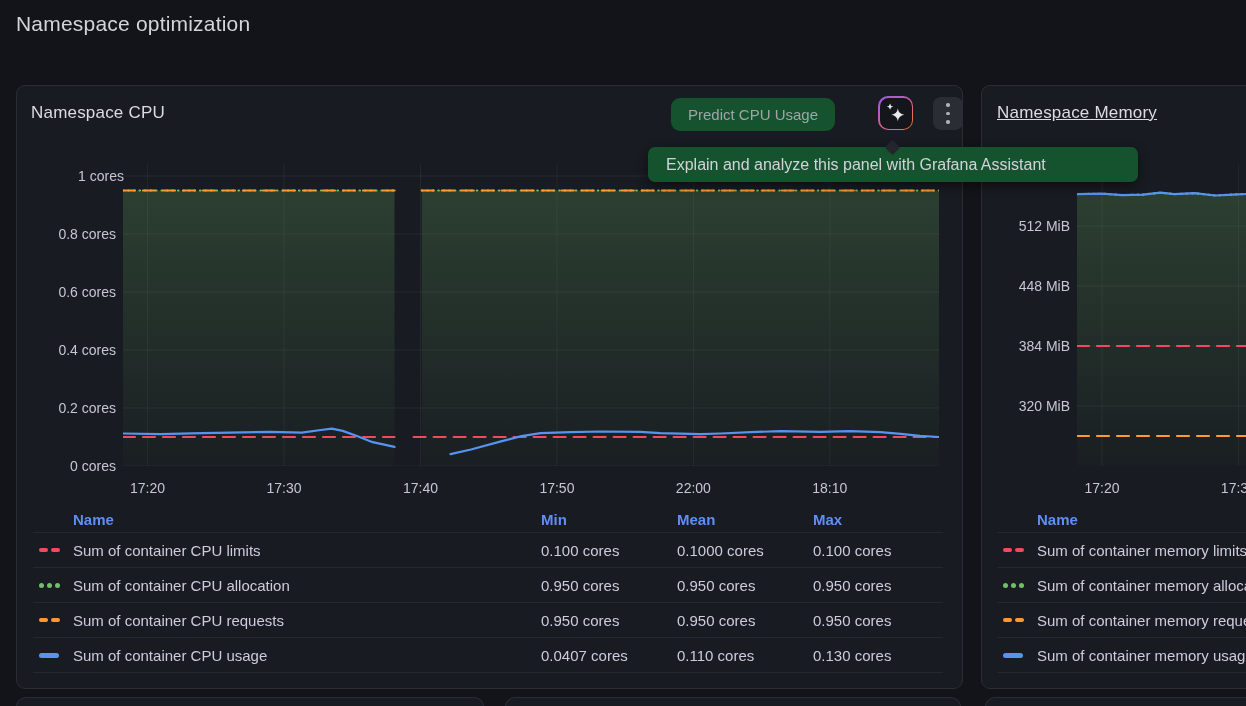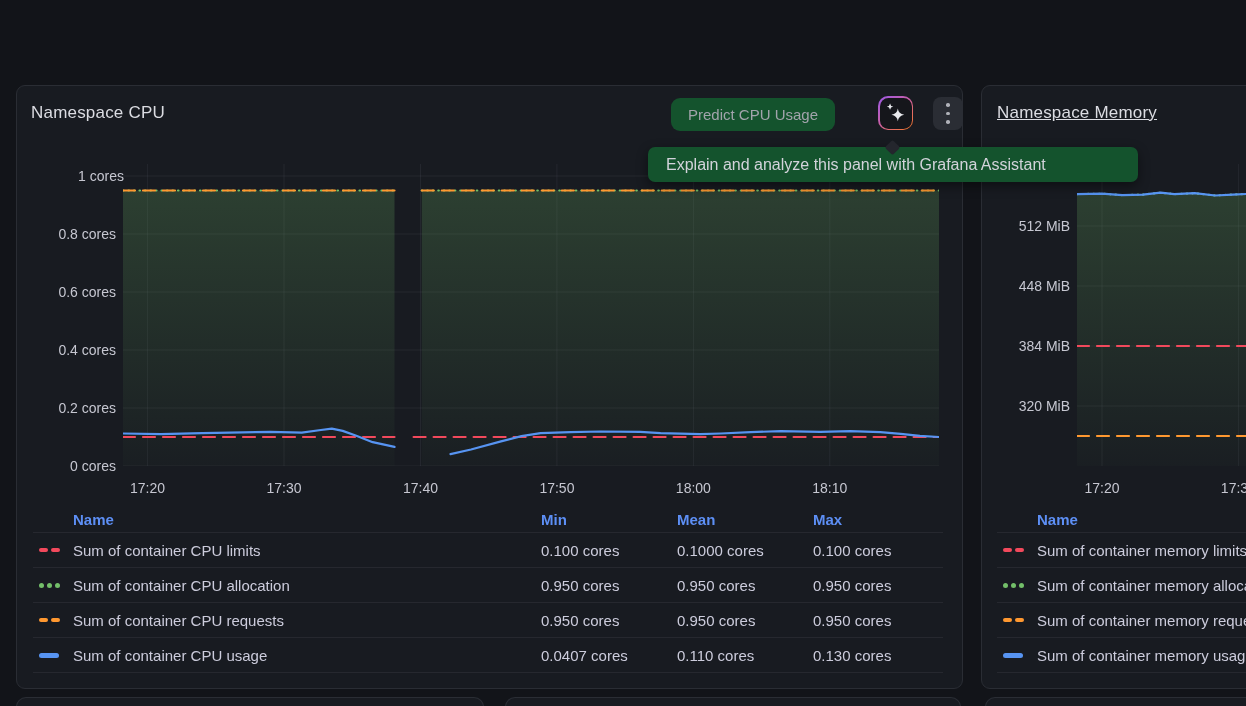--- a/index.html
+++ b/index.html
@@ -45,20 +45,21 @@
   .sliver{position:absolute;top:697px;height:12px;background:#181B21;border:1px solid #2A2D34;border-bottom:none;border-radius:10px 10px 0 0;}
   #sliver-1{left:16px;width:468px;}
   #sliver-2{left:505px;width:456px;}
   #sliver-3{left:985px;width:330px;}
   svg{display:block;}
 </style>
 </head>
 <body>
 
 <div class="stage">
+  <div class="page-title">Namespace optimization</div>
 
   <section class="panel cpu">
     <h2 class="ptitle">Namespace CPU</h2>
     <button class="predict">Predict CPU Usage</button>
     <button class="sparkle">
       <span class="in">
         <svg width="35" height="34" viewBox="0 0 35 34">
           <path d="M19.5 12 Q20.2 17.8 26.5 19 Q20.2 20.2 19.5 26 Q18.8 20.2 12.5 19 Q18.8 17.8 19.5 12 Z" fill="#E9EAEE"></path>
           <path d="M11 6.5 Q11.4 9.6 14.5 10 Q11.4 10.4 11 13.5 Q10.6 10.4 7.5 10 Q10.6 9.6 11 6.5 Z" fill="#E9EAEE"></path>
         </svg>
@@ -163,21 +164,21 @@
   <div class="ax ax-y" style="left: 19px; top: 372px;">0 cores</div>
       <div class="ax ax-y" style="left: 19px; top: 314.001px;">0.2 cores</div>
       <div class="ax ax-y" style="left: 19px; top: 256.002px;">0.4 cores</div>
       <div class="ax ax-y" style="left: 19px; top: 198.003px;">0.6 cores</div>
       <div class="ax ax-y" style="left: 19px; top: 140.005px;">0.8 cores</div>
       <div class="ax ax-y" style="left: 27px; top: 82.0058px;">1 cores</div>
       <div class="ax ax-x" style="left: 105.562px; top: 394px;">17:20</div>
       <div class="ax ax-x" style="left: 242.017px; top: 394px;">17:30</div>
       <div class="ax ax-x" style="left: 378.472px; top: 394px;">17:40</div>
       <div class="ax ax-x" style="left: 514.926px; top: 394px;">17:50</div>
-      <div class="ax ax-x" style="left: 651.381px; top: 394px;">18:00</div>
+      <div class="ax ax-x" style="left: 651.381px; top: 394px;">22:00</div>
       <div class="ax ax-x" style="left: 787.836px; top: 394px;">18:10</div>
     </section>
 
   <section class="panel mem">
     <h2 class="ptitle">Namespace Memory</h2>
     <div class="chart" id="chart-mem">
         <svg width="200" height="302" viewBox="0 0 200 302">
           <line x1="25.0" x2="25.0" y1="0" y2="302" stroke="rgba(204,204,220,0.07)"></line>
           <line x1="161.4" x2="161.4" y1="0" y2="302" stroke="rgba(204,204,220,0.07)"></line>
           <line x1="0" x2="200" y1="242.0" y2="242.0" stroke="rgba(204,204,220,0.07)"></line>

